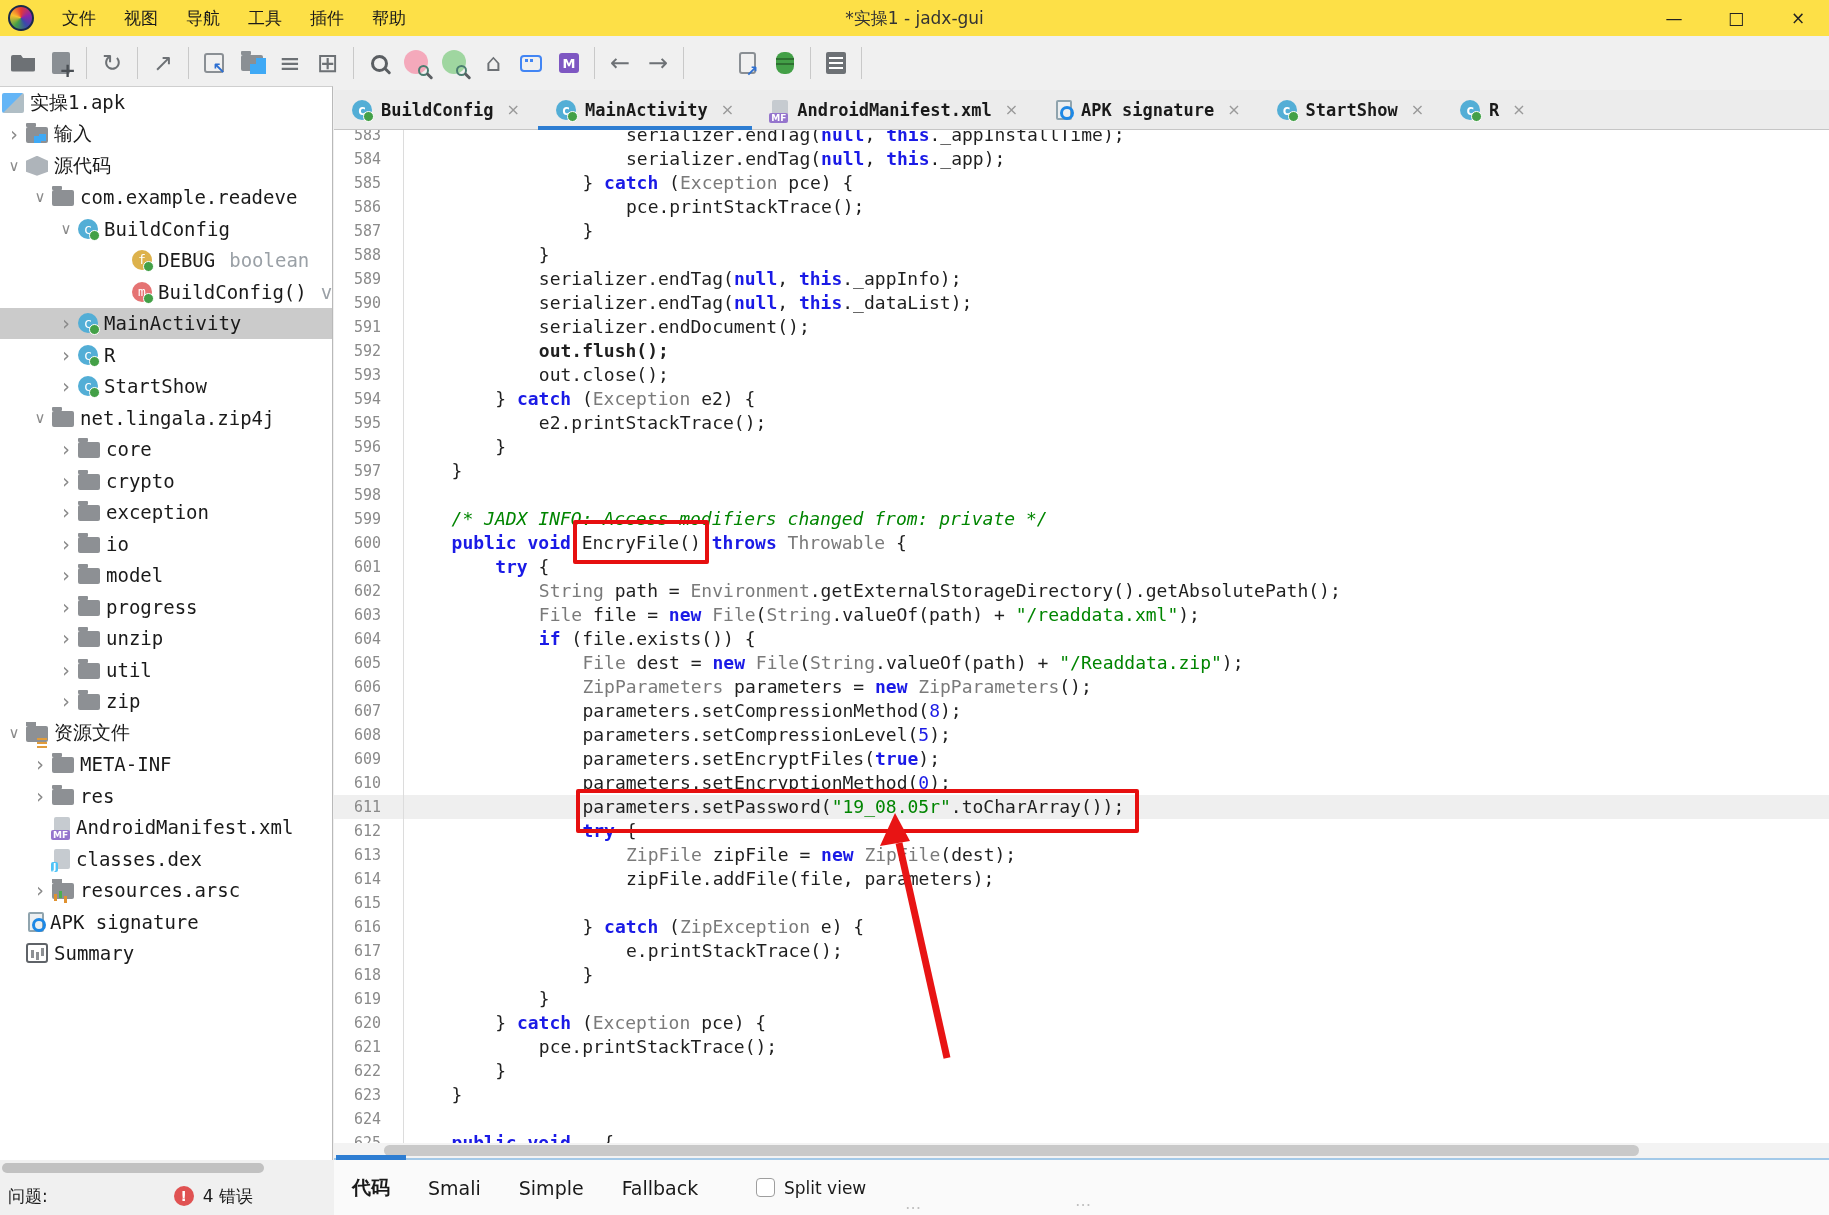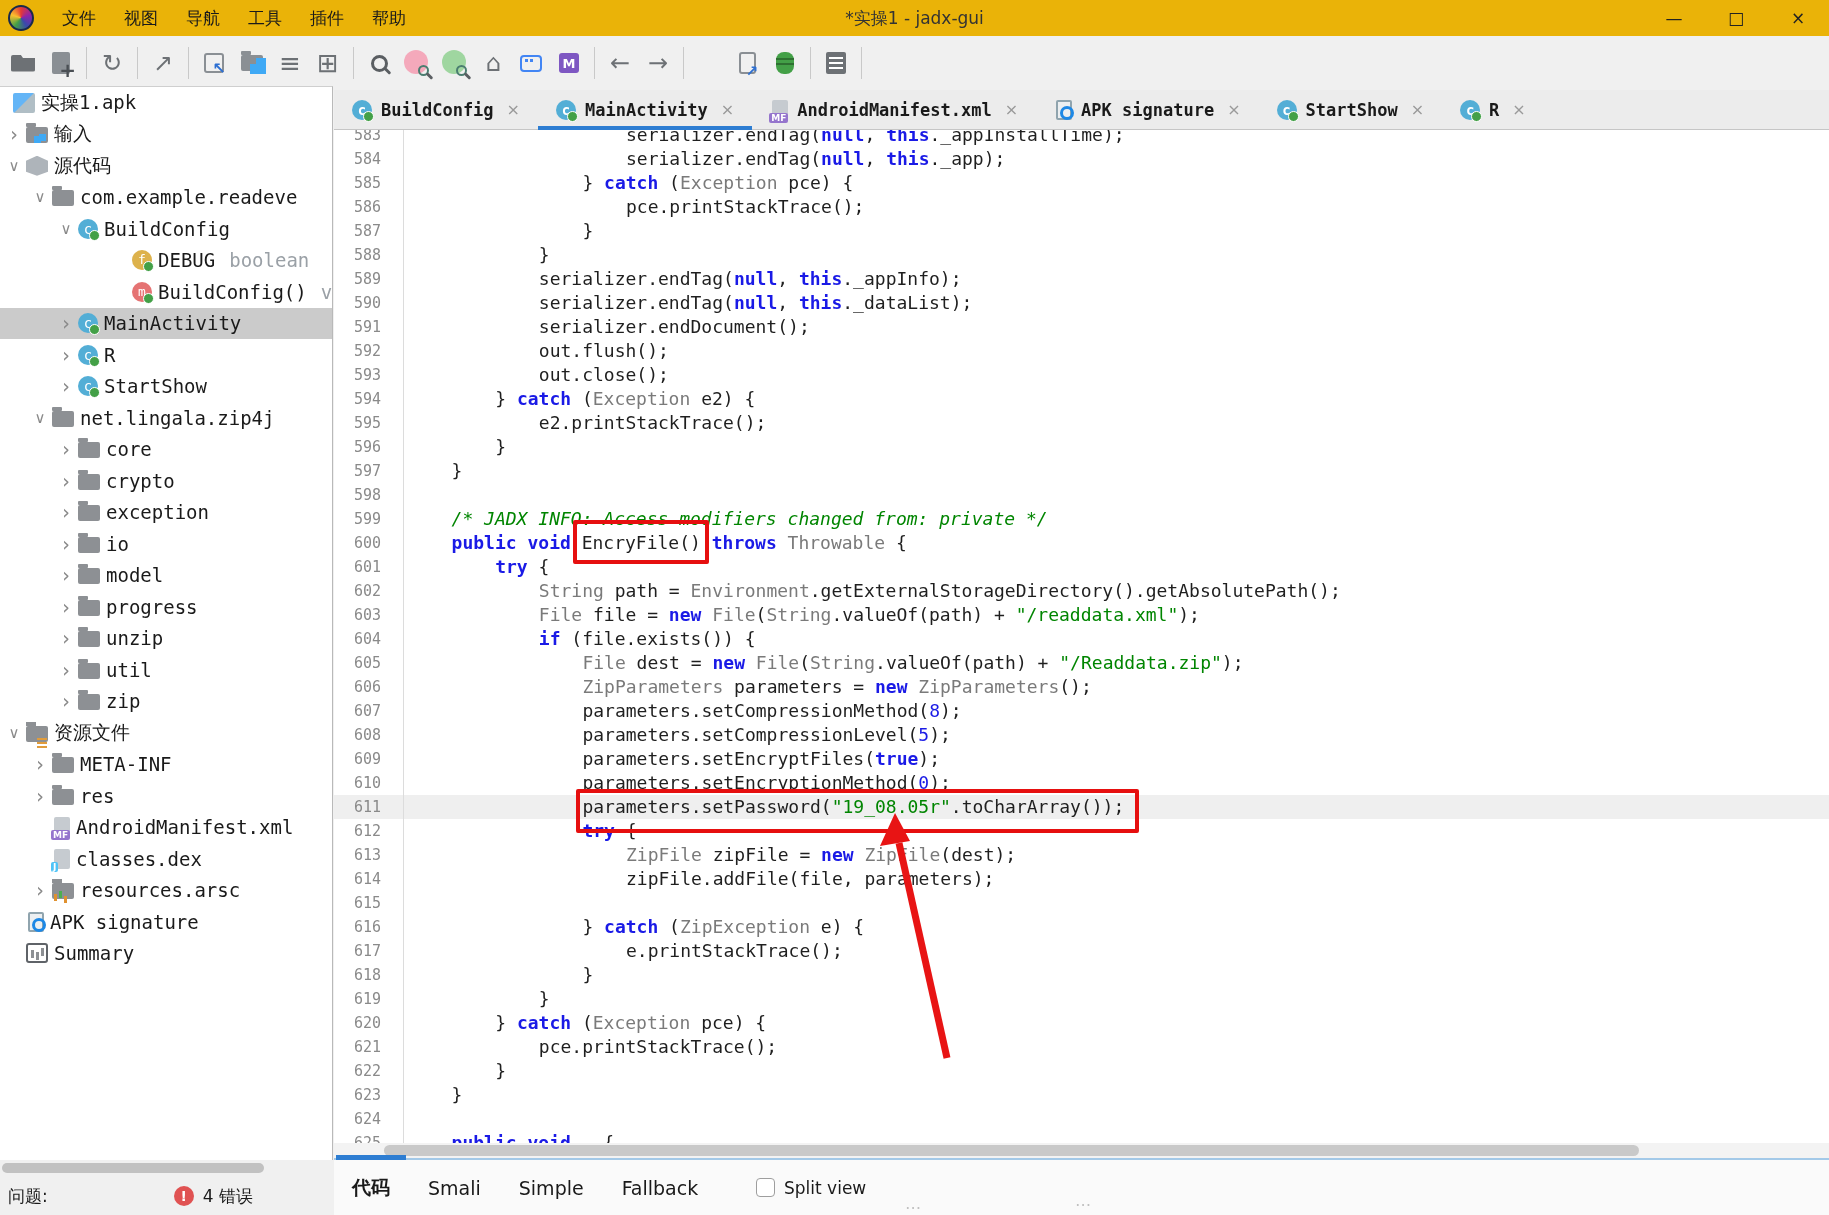--- a/index.html
+++ b/index.html
@@ -1,19 +1,19 @@
 <!DOCTYPE html>
 <html><head>
 <meta charset="utf-8">
 <style>
   * { margin:0; padding:0; box-sizing:border-box; }
   html,body { width:1829px; height:1215px; overflow:hidden; font-family:"DejaVu Sans","Liberation Sans",sans-serif; background:#f0f0f0; position:relative; }
 
   
-  .titlebar { position:absolute; left:0; top:0; width:1829px; height:36px; background:#eab308; display:flex; align-items:center; }
+  .titlebar { position:absolute; left:0; top:0; width:1829px; height:36px; background:#fde047; display:flex; align-items:center; }
   .logo { width:26px; height:26px; border-radius:50%; margin-left:8px; background:conic-gradient(#e53935,#8e24aa,#3949ab,#43a047,#fbc02d,#e53935); border:2px solid #1b2a4a; }
   .menus { display:flex; margin-left:18px; gap:8px; }
   .menu-item { font-size:17px; color:#1a1a1a; padding:4px 10px; cursor:default; }
   .win-title { position:absolute; left:0; right:0; text-align:center; font-size:17px; color:#333; pointer-events:none; }
   .win-controls { position:absolute; right:0; top:0; height:36px; display:flex; }
   .win-btn { width:62px; height:36px; display:flex; align-items:center; justify-content:center; font-size:17px; color:#222; font-family:"DejaVu Sans",sans-serif; }
 
   
   .toolbar { position:absolute; left:0; top:36px; width:1829px; height:54px; background:#f0f0f0; display:flex; align-items:center; padding-left:4px; }
   .tb-group { display:flex; align-items:center; }
@@ -235,21 +235,21 @@
     </div>
     <div class="tb-sep"></div>
     <div class="tb-group">
       <span class="tbtn">
         <span class="ic-preferences"></span>
       </span>
     </div>
   </div>
 
 <div class="tree-panel" id="tree">
-    <div class="tree-row" style="padding-left: 13px;">
+    <div class="tree-row" style="padding-left: 2px;">
       <span class="ti ti-apk"></span>
       <span>实操1.apk</span>
     </div>
     <div class="tree-row" style="padding-left: 2px;">
       <span class="chev" style="font-size: 19px;">›</span>
       <span class="ti ti-folder-in ti-folder"></span>
       <span>输入</span>
     </div>
     <div class="tree-row" style="padding-left: 2px;">
       <span class="chev">∨</span>
@@ -429,21 +429,21 @@
     <div class="code-lines" id="codelines">
         <div class="code-row"><span class="gutter">583</span><span class="ctext" style="padding-left: 222px;"><span>serializer.endTag(</span><span class="tk-k">null</span><span>, </span><span class="tk-k">this</span><span>._appInstallTime);</span></span></div>
         <div class="code-row"><span class="gutter">584</span><span class="ctext" style="padding-left: 222px;"><span>serializer.endTag(</span><span class="tk-k">null</span><span>, </span><span class="tk-k">this</span><span>._app);</span></span></div>
         <div class="code-row"><span class="gutter">585</span><span class="ctext" style="padding-left: 178.4px;"><span>} </span><span class="tk-k">catch</span><span> (</span><span class="tk-y">Exception</span><span> pce) {</span></span></div>
         <div class="code-row"><span class="gutter">586</span><span class="ctext" style="padding-left: 222px;"><span>pce.printStackTrace();</span></span></div>
         <div class="code-row"><span class="gutter">587</span><span class="ctext" style="padding-left: 178.4px;"><span>}</span></span></div>
         <div class="code-row"><span class="gutter">588</span><span class="ctext" style="padding-left: 134.8px;"><span>}</span></span></div>
         <div class="code-row"><span class="gutter">589</span><span class="ctext" style="padding-left: 134.8px;"><span>serializer.endTag(</span><span class="tk-k">null</span><span>, </span><span class="tk-k">this</span><span>._appInfo);</span></span></div>
         <div class="code-row"><span class="gutter">590</span><span class="ctext" style="padding-left: 134.8px;"><span>serializer.endTag(</span><span class="tk-k">null</span><span>, </span><span class="tk-k">this</span><span>._dataList);</span></span></div>
         <div class="code-row"><span class="gutter">591</span><span class="ctext" style="padding-left: 134.8px;"><span>serializer.endDocument();</span></span></div>
-        <div class="code-row"><span class="gutter">592</span><span class="ctext" style="padding-left: 134.8px;"><span>out.flush();</span></span></div>
+        <div class="code-row"><span class="gutter">592</span><span class="ctext" style="padding-left: 134.8px; font-weight: bold;"><span>out.flush();</span></span></div>
         <div class="code-row"><span class="gutter">593</span><span class="ctext" style="padding-left: 134.8px;"><span>out.close();</span></span></div>
         <div class="code-row"><span class="gutter">594</span><span class="ctext" style="padding-left: 91.2px;"><span>} </span><span class="tk-k">catch</span><span> (</span><span class="tk-y">Exception</span><span> e2) {</span></span></div>
         <div class="code-row"><span class="gutter">595</span><span class="ctext" style="padding-left: 134.8px;"><span>e2.printStackTrace();</span></span></div>
         <div class="code-row"><span class="gutter">596</span><span class="ctext" style="padding-left: 91.2px;"><span>}</span></span></div>
         <div class="code-row"><span class="gutter">597</span><span class="ctext" style="padding-left: 47.6px;"><span>}</span></span></div>
         <div class="code-row"><span class="gutter">598</span><span class="ctext" style="padding-left: 4px;"></span></div>
         <div class="code-row"><span class="gutter">599</span><span class="ctext" style="padding-left: 47.6px;"><span class="tk-c">/* JADX INFO: Access modifiers changed from: private */</span></span></div>
         <div class="code-row"><span class="gutter">600</span><span class="ctext" style="padding-left: 47.6px;"><span class="tk-k">public</span><span> </span><span class="tk-k">void</span><span> EncryFile() </span><span class="tk-k">throws</span><span> </span><span class="tk-y">Throwable</span><span> {</span></span></div>
         <div class="code-row"><span class="gutter">601</span><span class="ctext" style="padding-left: 91.2px;"><span class="tk-k">try</span><span> {</span></span></div>
         <div class="code-row"><span class="gutter">602</span><span class="ctext" style="padding-left: 134.8px;"><span class="tk-y">String</span><span> path = </span><span class="tk-y">Environment</span><span>.getExternalStorageDirectory().getAbsolutePath();</span></span></div>

